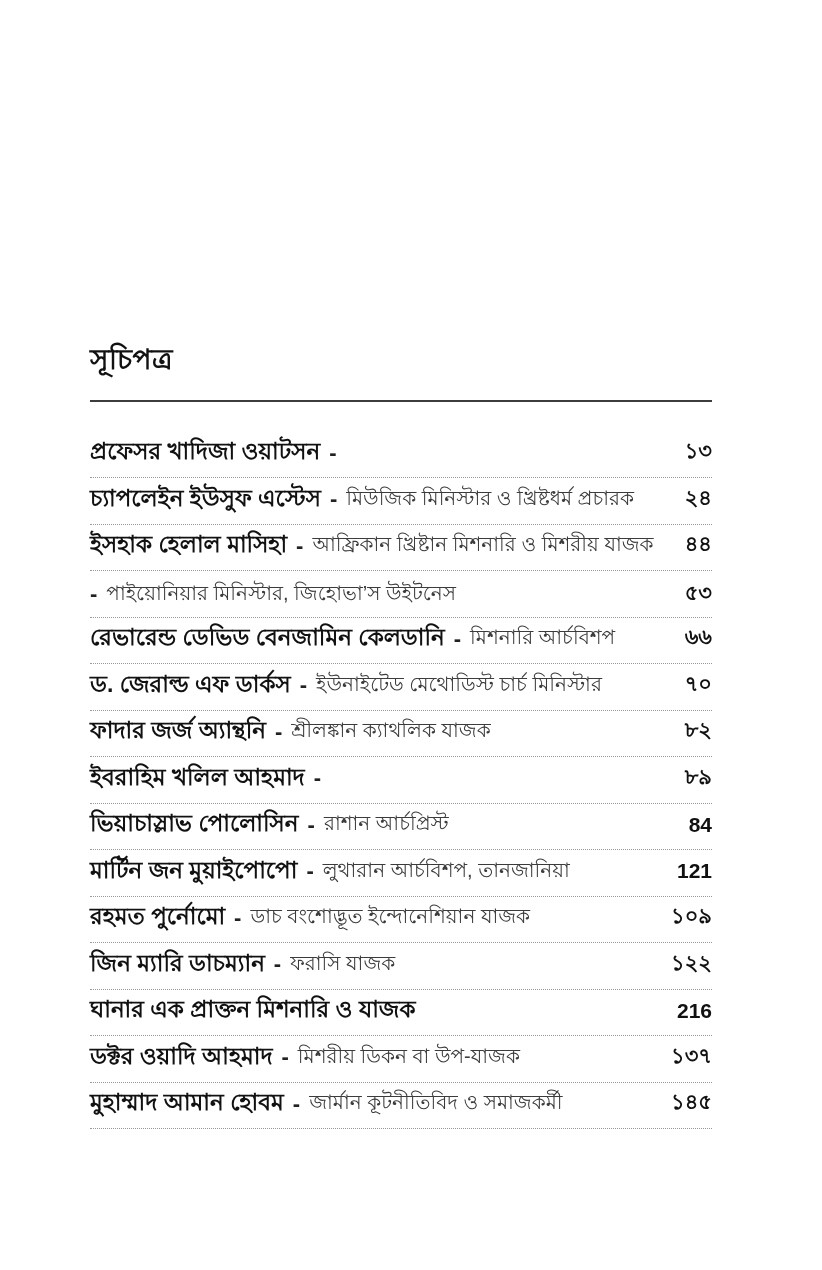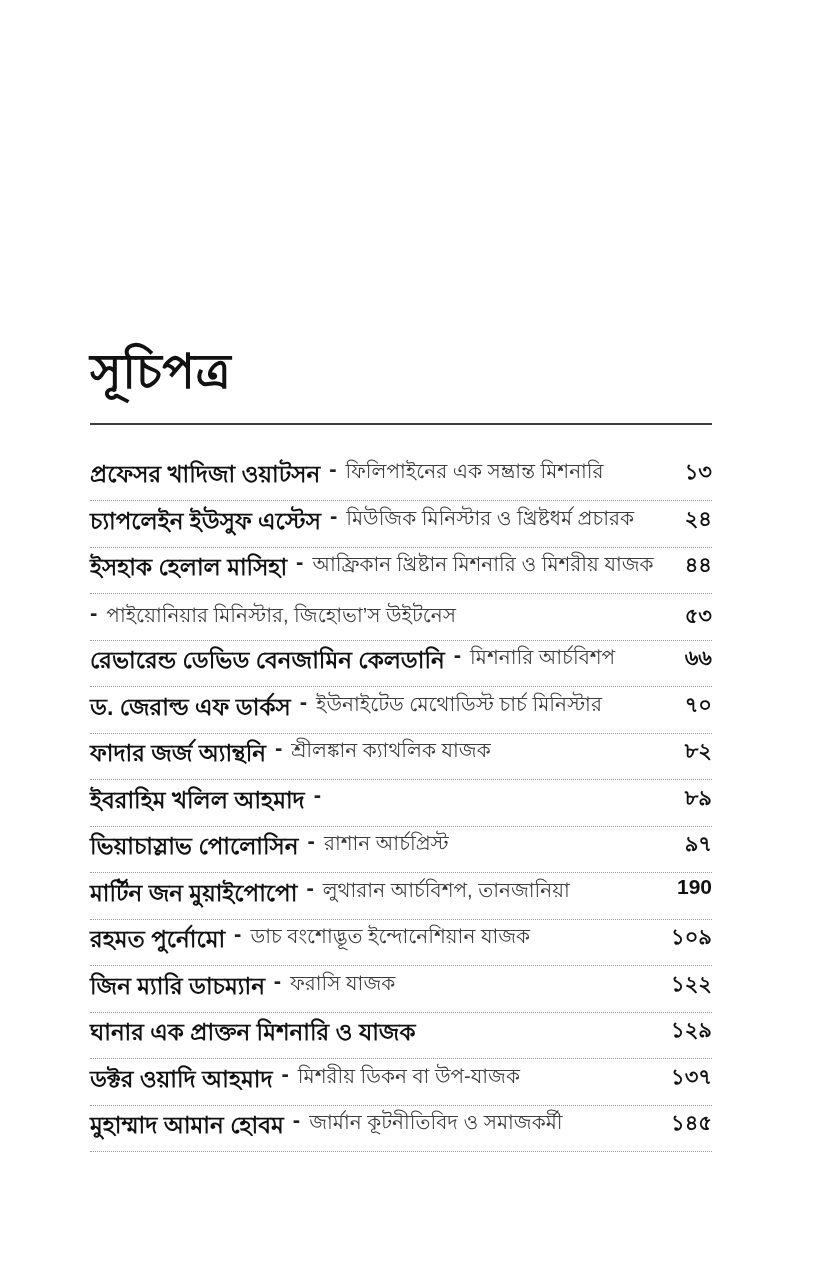--- a/index.html
+++ b/index.html
@@ -16,21 +16,21 @@
     color: #111111;
   }
   .content {
     position: absolute;
     left: 90px;
     top: 0;
     width: 622px;
   }
   .page-title {
     margin: 344px 0 0 0;
-    font-size: 48px;
+    font-size: 28px;
     line-height: 1.15;
     font-weight: 600;
     color: #111111;
     letter-spacing: 0.5px;
   }
   .title-rule {
     height: 2px;
     background: #3d3d3d;
     margin-top: 24px;
   }
@@ -46,21 +46,21 @@
   }
   .row.first {
     height: 76px;
   }
   .line {
     position: absolute;
     left: 0;
     right: 0;
     bottom: 5px;
     display: flex;
-    align-items: flex-start;
+    align-items: center;
     white-space: nowrap;
   }
   .nm {
     font-size: 23px;
     font-weight: 700;
     color: #111111;
     margin-right: 9px;
   }
   .sep {
     font-size: 22px;
@@ -87,21 +87,20 @@
 <div class="content">
   <h1 class="page-title">সূচিপত্র</h1>
   <div class="title-rule"></div>
 
   <div class="toc">
 
     <div class="row first">
       <div class="line">
         <span class="nm">প্রফেসর খাদিজা ওয়াটসন</span>
         <span class="sep">-</span>
-        <span class="ds">ফিলিপাইনের এক সম্ভ্রান্ত মিশনারি</span>
         <span class="pg">১৩</span>
       </div>
     </div>
 
     <div class="row">
       <div class="line">
         <span class="nm">চ্যাপলেইন ইউসুফ এস্টেস</span>
         <span class="sep">-</span>
         <span class="ds">মিউজিক মিনিস্টার ও খ্রিষ্টধর্ম প্রচারক</span>
         <span class="pg">২৪</span>
@@ -158,30 +157,30 @@
         <span class="sep">-</span>
         <span class="pg">৮৯</span>
       </div>
     </div>
 
     <div class="row">
       <div class="line">
         <span class="nm">ভিয়াচাস্লাভ পোলোসিন</span>
         <span class="sep">-</span>
         <span class="ds">রাশান আর্চপ্রিস্ট</span>
-        <span class="pg">৯৭</span>
+        <span class="pg">84</span>
       </div>
     </div>
 
     <div class="row">
       <div class="line">
         <span class="nm">মার্টিন জন মুয়াইপোপো</span>
         <span class="sep">-</span>
         <span class="ds">লুথারান আর্চবিশপ, তানজানিয়া</span>
-        <span class="pg">190</span>
+        <span class="pg">121</span>
       </div>
     </div>
 
     <div class="row">
       <div class="line">
         <span class="nm">রহমত পুর্নোমো</span>
         <span class="sep">-</span>
         <span class="ds">ডাচ বংশোদ্ভূত ইন্দোনেশিয়ান যাজক</span>
         <span class="pg">১০৯</span>
       </div>
@@ -194,21 +193,21 @@
         <span class="ds">ফরাসি যাজক</span>
         <span class="pg">১২২</span>
       </div>
     </div>
 
     <div class="row">
       <div class="line">
         <span class="nm">ঘানার এক প্রাক্তন মিশনারি ও যাজক</span>
         <span class="sep"></span>
         <span class="ds"></span>
-        <span class="pg">১২৯</span>
+        <span class="pg">216</span>
       </div>
     </div>
 
     <div class="row">
       <div class="line">
         <span class="nm">ডক্টর ওয়াদি আহমাদ</span>
         <span class="sep">-</span>
         <span class="ds">মিশরীয় ডিকন বা উপ-যাজক</span>
         <span class="pg">১৩৭</span>
       </div>

